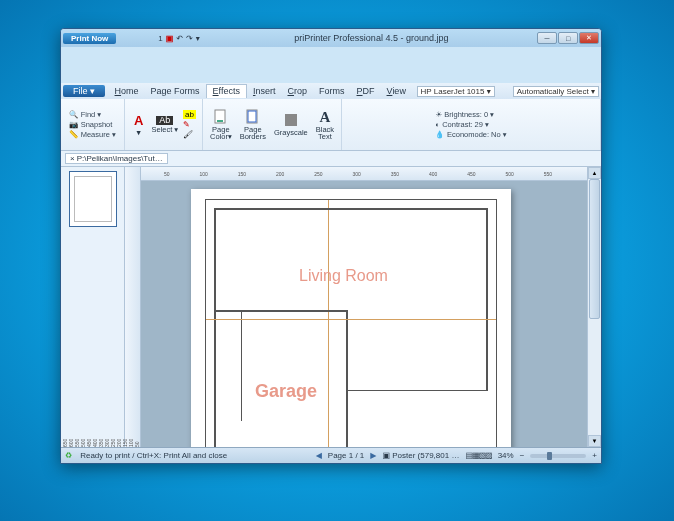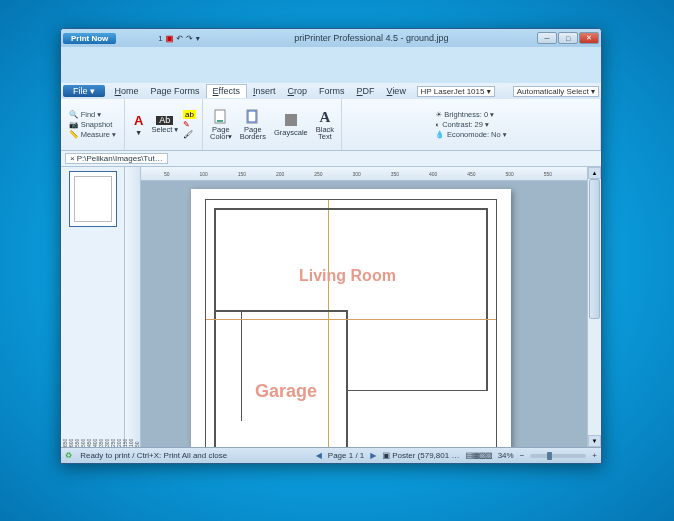--- a/index.html
+++ b/index.html
@@ -36,21 +36,21 @@
 .canvas-wrap { flex: 1; position: relative; display: flex; }
 .vruler { width: 16px; background: linear-gradient(90deg,#eef5fc,#d8e6f3); border-right: 1px solid #b0c4d8; position: relative; font-size: 5px; color: #555; writing-mode: vertical-rl; display: flex; flex-direction: column; justify-content: space-around; }
 .vruler span { transform: rotate(180deg); }
 .canvas-col { flex: 1; display: flex; flex-direction: column; }
 .hruler { height: 14px; background: linear-gradient(#eef5fc,#d8e6f3); border-bottom: 1px solid #b0c4d8; font-size: 5px; color: #555; display: flex; justify-content: space-around; align-items: center; padding: 0 20px 0 8px; }
 .canvas { flex: 1; background: #9fb6c8; position: relative; overflow: hidden; }
 .page { position: absolute; left: 50px; top: 8px; width: 320px; height: 304px; background: #fff; box-shadow: 2px 2px 6px rgba(0,0,0,.35); }
 .plan { position: absolute; inset: 10px 14px 22px 14px; border: 1px solid #555; }
 .plan::before { content: ""; position: absolute; top: 0; bottom: 0; left: 42%; border-left: 1px solid #d4a060; }
 .plan::after { content: ""; position: absolute; left: 0; right: 0; top: 44%; border-top: 1px solid #d4a060; }
-.room-lr { position: absolute; top: 78px; left: 108px; color: #e89a8a; font-size: 16px; font-weight: bold; }
+.room-lr { position: absolute; top: 78px; left: 108px; color: #e89a8a; font-size: 16px; font-weight: normal; }
 .room-g { position: absolute; top: 192px; left: 64px; color: #e89a8a; font-size: 18px; font-weight: bold; }
 .floor-lbl { position: absolute; bottom: 6px; right: 24px; font-size: 12px; font-weight: bold; color: #000; }
 .walls { position: absolute; inset: 8px; }
 .walls div { position: absolute; background: #555; }
 .statusbar { height: 16px; background: linear-gradient(#d6e6f5,#bcd4e8); border-top: 1px solid #8fa8c0; display: flex; align-items: center; font-size: 8px; color: #2a3a4a; padding: 0 4px; gap: 8px; }
 .statusbar .right { margin-left: auto; display: flex; align-items: center; gap: 6px; }
 .zoom-slider { width: 56px; height: 4px; background: #b0c4d8; position: relative; border-radius: 2px; }
 .zoom-slider::after { content: ""; position: absolute; left: 30%; top: -2px; width: 5px; height: 8px; background: #5a7a9a; border-radius: 1px; }
 .vscroll { width: 14px; background: #e4eef7; border-left: 1px solid #b0c4d8; display: flex; flex-direction: column; }
 .vscroll .arr { height: 12px; background: #d0e0ee; border: 1px solid #b0c4d8; display: flex; align-items: center; justify-content: center; font-size: 6px; }

